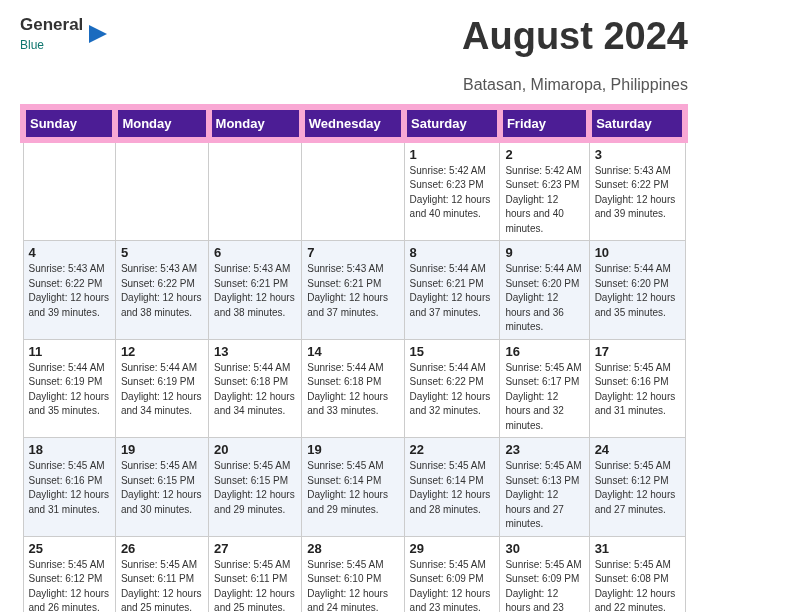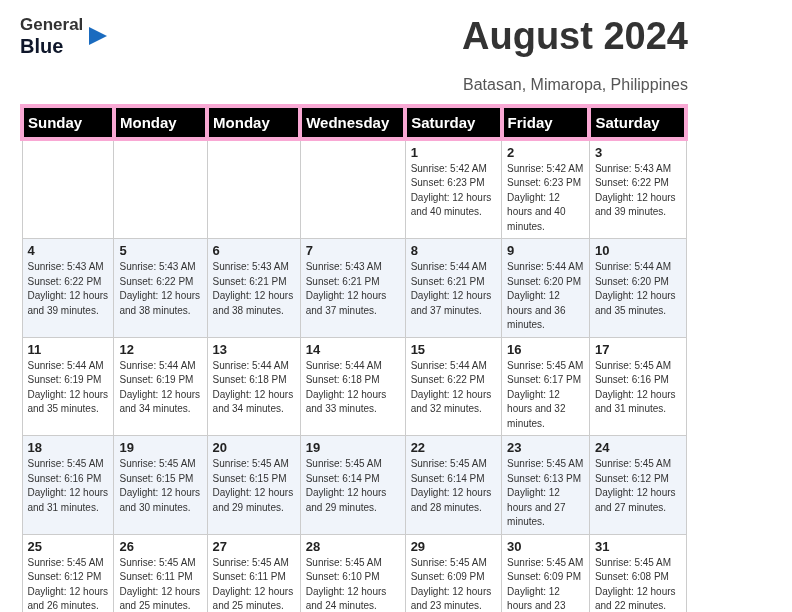--- a/index.html
+++ b/index.html
@@ -39,27 +39,27 @@
       font-size: 16px;
       color: #555;
       margin-top: 18px;
     }
     .calendar-table {
       width: 100%;
       border-collapse: collapse;
       font-size: 10.5px;
     }
     .calendar-table thead th {
-      background: #000000;
+      background: #4c1d95;
       color: #fff;
       padding: 6px 4px;
       text-align: left;
-      font-size: 15px;
+      font-size: 13px;
       font-weight: bold;
-      border: 4px solid #f9a8d4;
+      border: 6px solid #f9a8d4;
     }
     .calendar-table tbody td {
       border: 1px solid #ccc;
       vertical-align: top;
       padding: 4px 5px;
       width: 113px;
       min-height: 70px;
       height: 72px;
       background: #fff;
     }
@@ -90,21 +90,21 @@
   </style>
 </head>
 <body>
 
 <div class="page">
   <div class="header">
     <div class="logo">
     <div style="display:flex;align-items:center;gap:2px;">
       <div style="line-height:1.1;">
         <span style="font-size:17px;font-weight:bold;color:#333;">General</span><br>
-        <span style="font-size:20px;font-weight:bold;color:#0f172a;">Blue</span>
+        <span style="font-size:12px;font-weight:normal;color:#0f766e;">Blue</span>
       </div>
       <svg width="22" height="22" viewBox="0 0 22 22">
         <polygon points="4,2 22,11 4,20" fill="#1a6bbf"></polygon>
       </svg>
     </div>
   </div>
     <div class="title-block">
       <div class="main-title">August 2024</div>
       <div class="subtitle">Batasan, Mimaropa, Philippines</div>
     </div>

